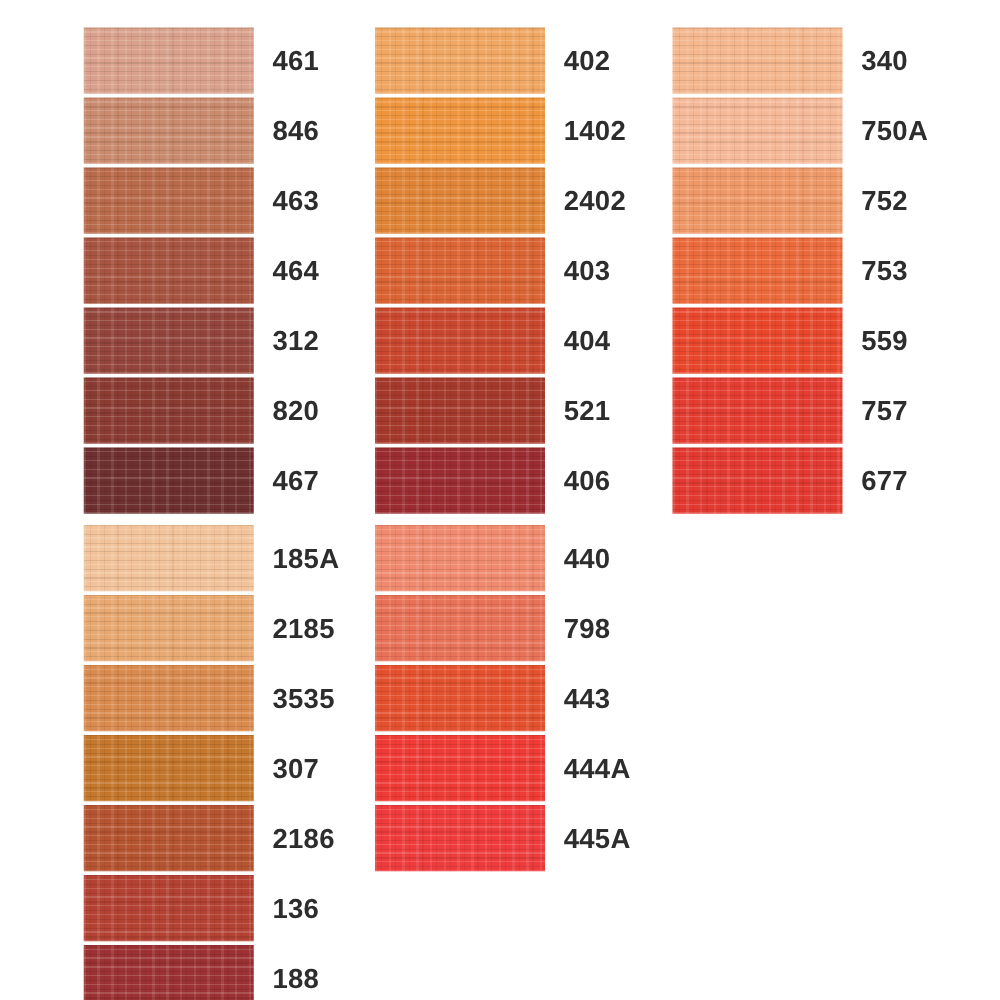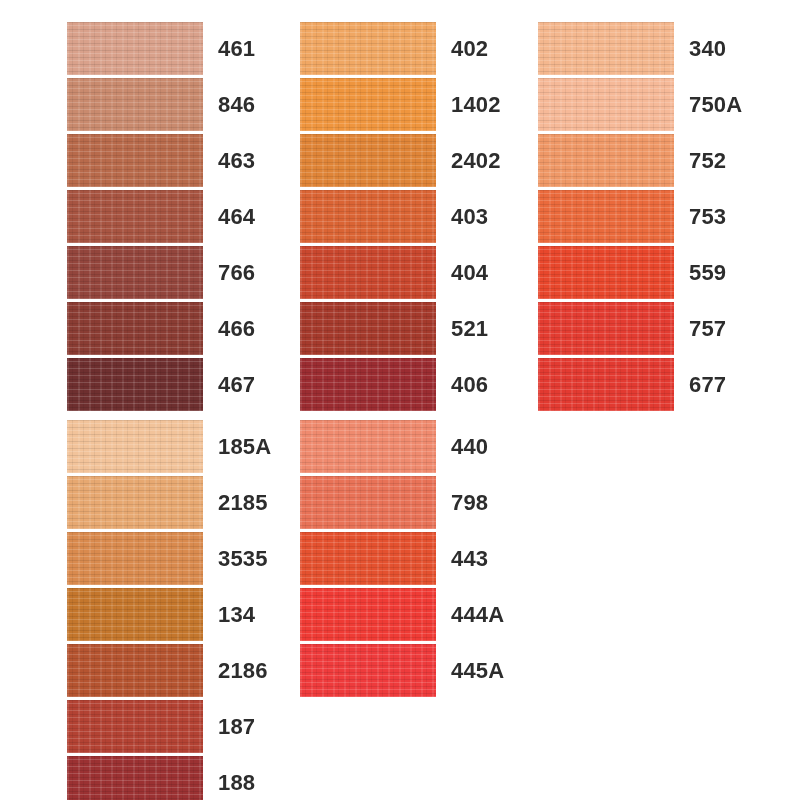--- a/index.html
+++ b/index.html
@@ -102,25 +102,25 @@
         <div class="row">
           <div class="swatch" style="background-color: rgb(184, 106, 75);"></div>
           <div class="label">463</div>
         </div>
         <div class="row">
           <div class="swatch" style="background-color: rgb(167, 84, 65);"></div>
           <div class="label">464</div>
         </div>
         <div class="row">
           <div class="swatch" style="background-color: rgb(147, 69, 60);"></div>
-          <div class="label">766</div>
+          <div class="label">312</div>
         </div>
         <div class="row">
           <div class="swatch" style="background-color: rgb(138, 60, 51);"></div>
-          <div class="label">466</div>
+          <div class="label">820</div>
         </div>
         <div class="row">
           <div class="swatch" style="background-color: rgb(110, 47, 47);"></div>
           <div class="label">467</div>
         </div>
       </div>
       <div class="group">
         <div class="row">
           <div class="swatch" style="background-color: rgb(242, 195, 154);"></div>
           <div class="label">185A</div>
@@ -128,29 +128,29 @@
         <div class="row">
           <div class="swatch" style="background-color: rgb(231, 168, 113);"></div>
           <div class="label">2185</div>
         </div>
         <div class="row">
           <div class="swatch" style="background-color: rgb(217, 138, 78);"></div>
           <div class="label">3535</div>
         </div>
         <div class="row">
           <div class="swatch" style="background-color: rgb(196, 118, 44);"></div>
-          <div class="label">134</div>
+          <div class="label">307</div>
         </div>
         <div class="row">
           <div class="swatch" style="background-color: rgb(181, 84, 48);"></div>
           <div class="label">2186</div>
         </div>
         <div class="row">
           <div class="swatch" style="background-color: rgb(179, 66, 51);"></div>
-          <div class="label">187</div>
+          <div class="label">136</div>
         </div>
         <div class="row">
           <div class="swatch" style="background-color: rgb(155, 49, 50);"></div>
           <div class="label">188</div>
         </div>
       </div>
     </div>
     <div class="column" style="left: 300px; top: 22px;">
       <div class="group">
         <div class="row">

